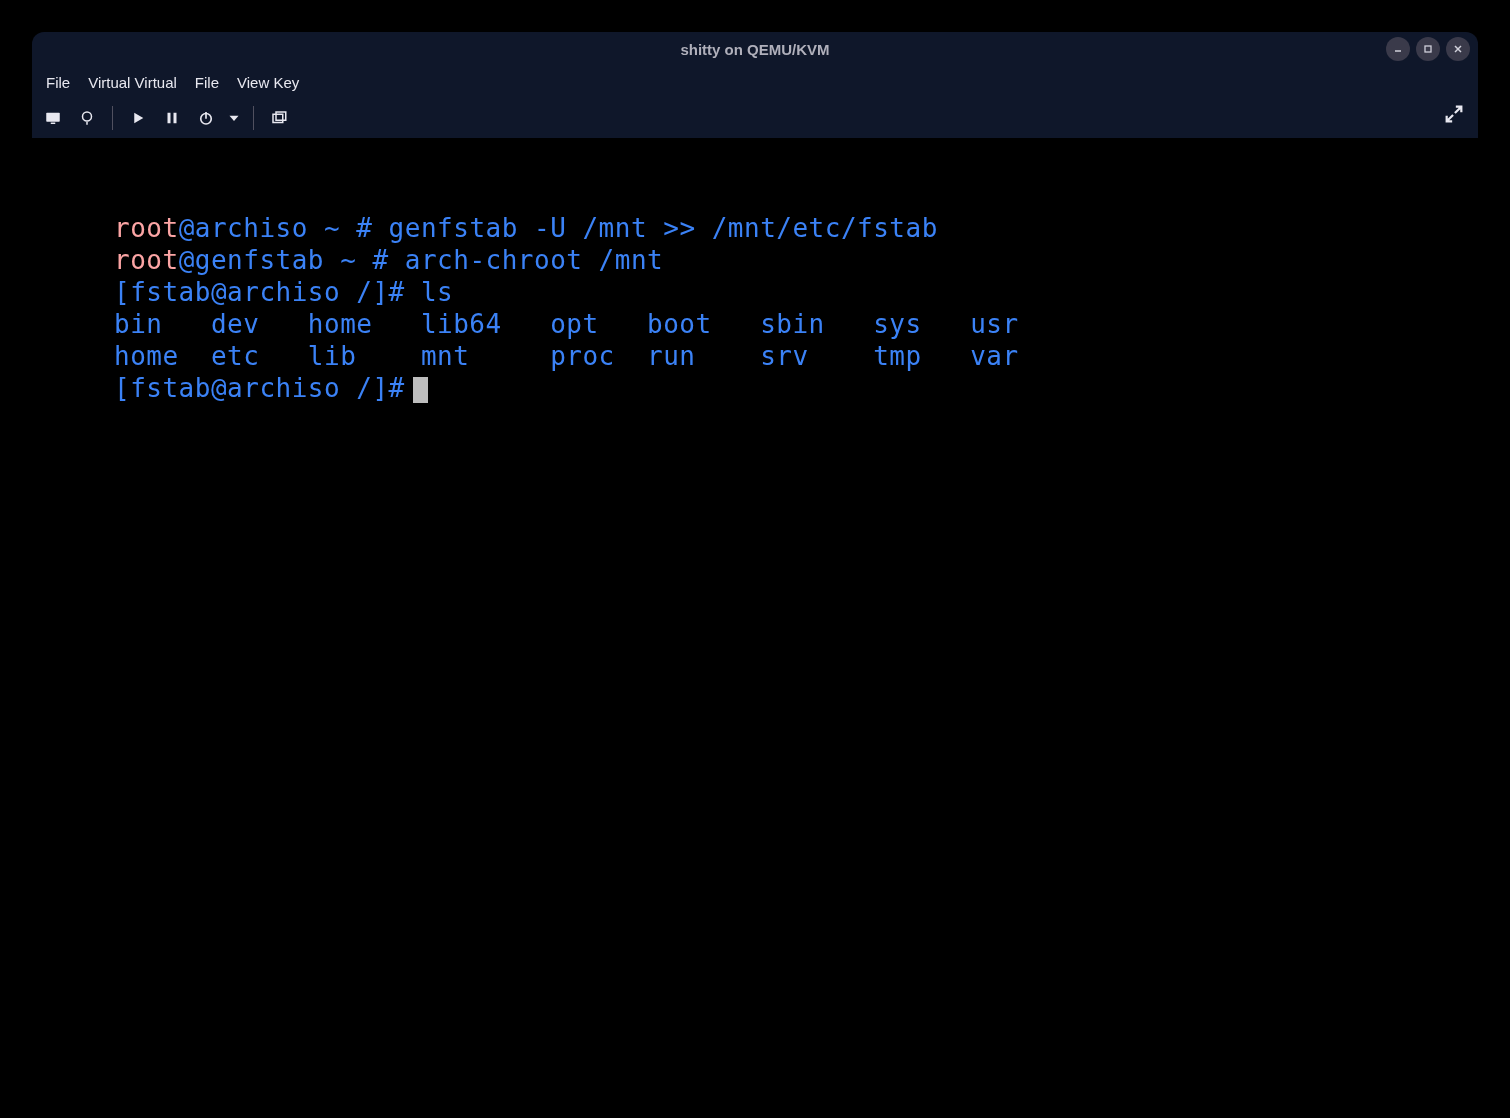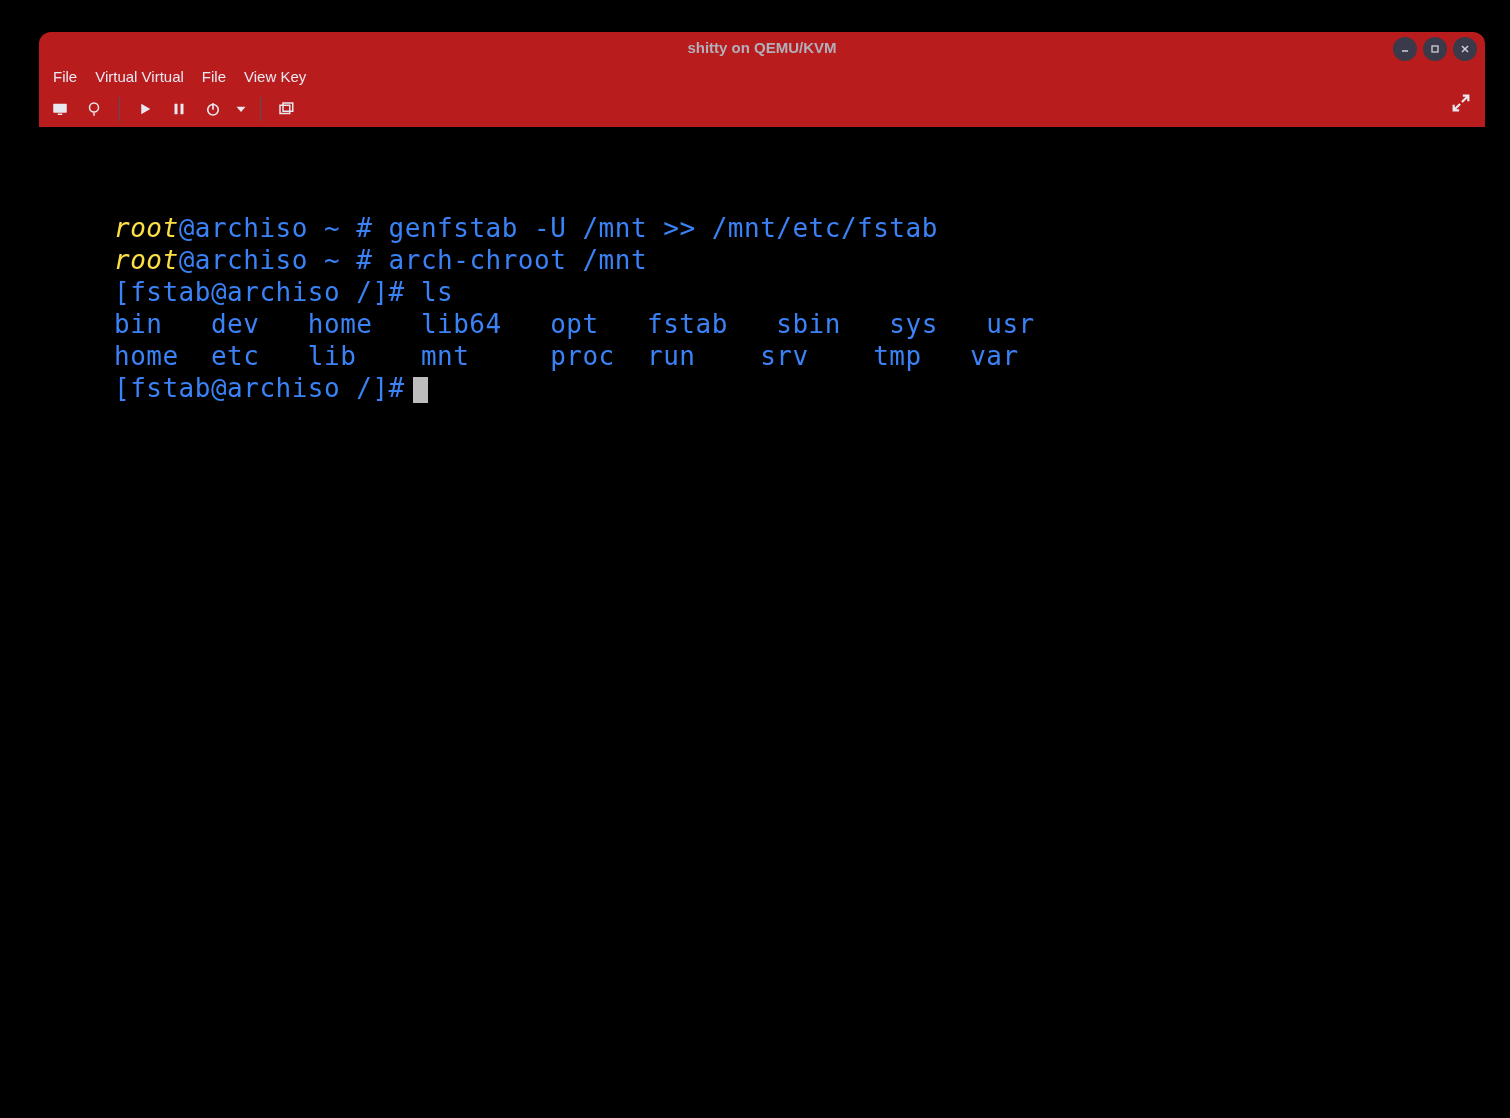--- a/index.html
+++ b/index.html
@@ -5,25 +5,25 @@
   * { margin: 0; padding: 0; box-sizing: border-box; }
   body {
     width: 1510px;
     height: 1118px;
     background: #000;
     font-family: sans-serif;
     overflow: hidden;
   }
   .window {
     position: absolute;
-    left: 39px;
+    left: 32px;
     top: 32px;
     width: 1446px;
-    height: 95px;
-    background: #b91c1c;
+    height: 106px;
+    background: #0f172a;
     border-radius: 12px 12px 0 0;
     display: flex;
     flex-direction: column;
   }
   .titlebar {
     height: 34px;
     display: flex;
     align-items: center;
     justify-content: center;
     position: relative;
@@ -117,21 +117,21 @@
     left: 82px;
     top: 74px;
     font-family: "DejaVu Sans Mono", "Liberation Mono", "Consolas", monospace;
     font-size: 26px;
     line-height: 32px;
     color: #bdbdbd;
     white-space: pre;
     font-weight: 500;
     letter-spacing: 0.5px;
   }
-  .c-red { color: #fde047; font-style: italic; }
+  .c-red { color: #fca5a5; }
   .c-gray { color: #3b82f6; }
   .cursor-block {
     display: inline-block;
     width: 15px;
     height: 26px;
     background: #bdbdbd;
     vertical-align: text-bottom;
     margin-left: 8px;
   }
 </style>
@@ -216,18 +216,18 @@
   <div class="fullscreen-btn">
     <svg viewBox="0 0 24 24">
       <path d="M4 14 L4 20 L10 20 M4 20 L11 13" fill="none" stroke="currentColor" stroke-width="2.4"></path>
       <path d="M20 10 L20 4 L14 4 M20 4 L13 11" fill="none" stroke="currentColor" stroke-width="2.4"></path>
     </svg>
   </div>
 </div>
 
 <div class="vm-display">
   <div class="terminal"><span class="c-red">root</span><span class="c-gray">@archiso ~ # genfstab -U /mnt &gt;&gt; /mnt/etc/fstab</span>
-<span class="c-red">root</span><span class="c-gray">@archiso ~ # arch-chroot /mnt</span>
+<span class="c-red">root</span><span class="c-gray">@genfstab ~ # arch-chroot /mnt</span>
 <span class="c-gray">[fstab@archiso /]# ls</span>
-<span class="c-gray">bin   dev   home   lib64   opt   fstab   sbin   sys   usr</span>
+<span class="c-gray">bin   dev   home   lib64   opt   boot   sbin   sys   usr</span>
 <span class="c-gray">home  etc   lib    mnt     proc  run    srv    tmp   var</span>
 <span class="c-gray">[fstab@archiso /]#</span><span class="cursor-block"></span></div>
 </div>
 
 </body></html>

